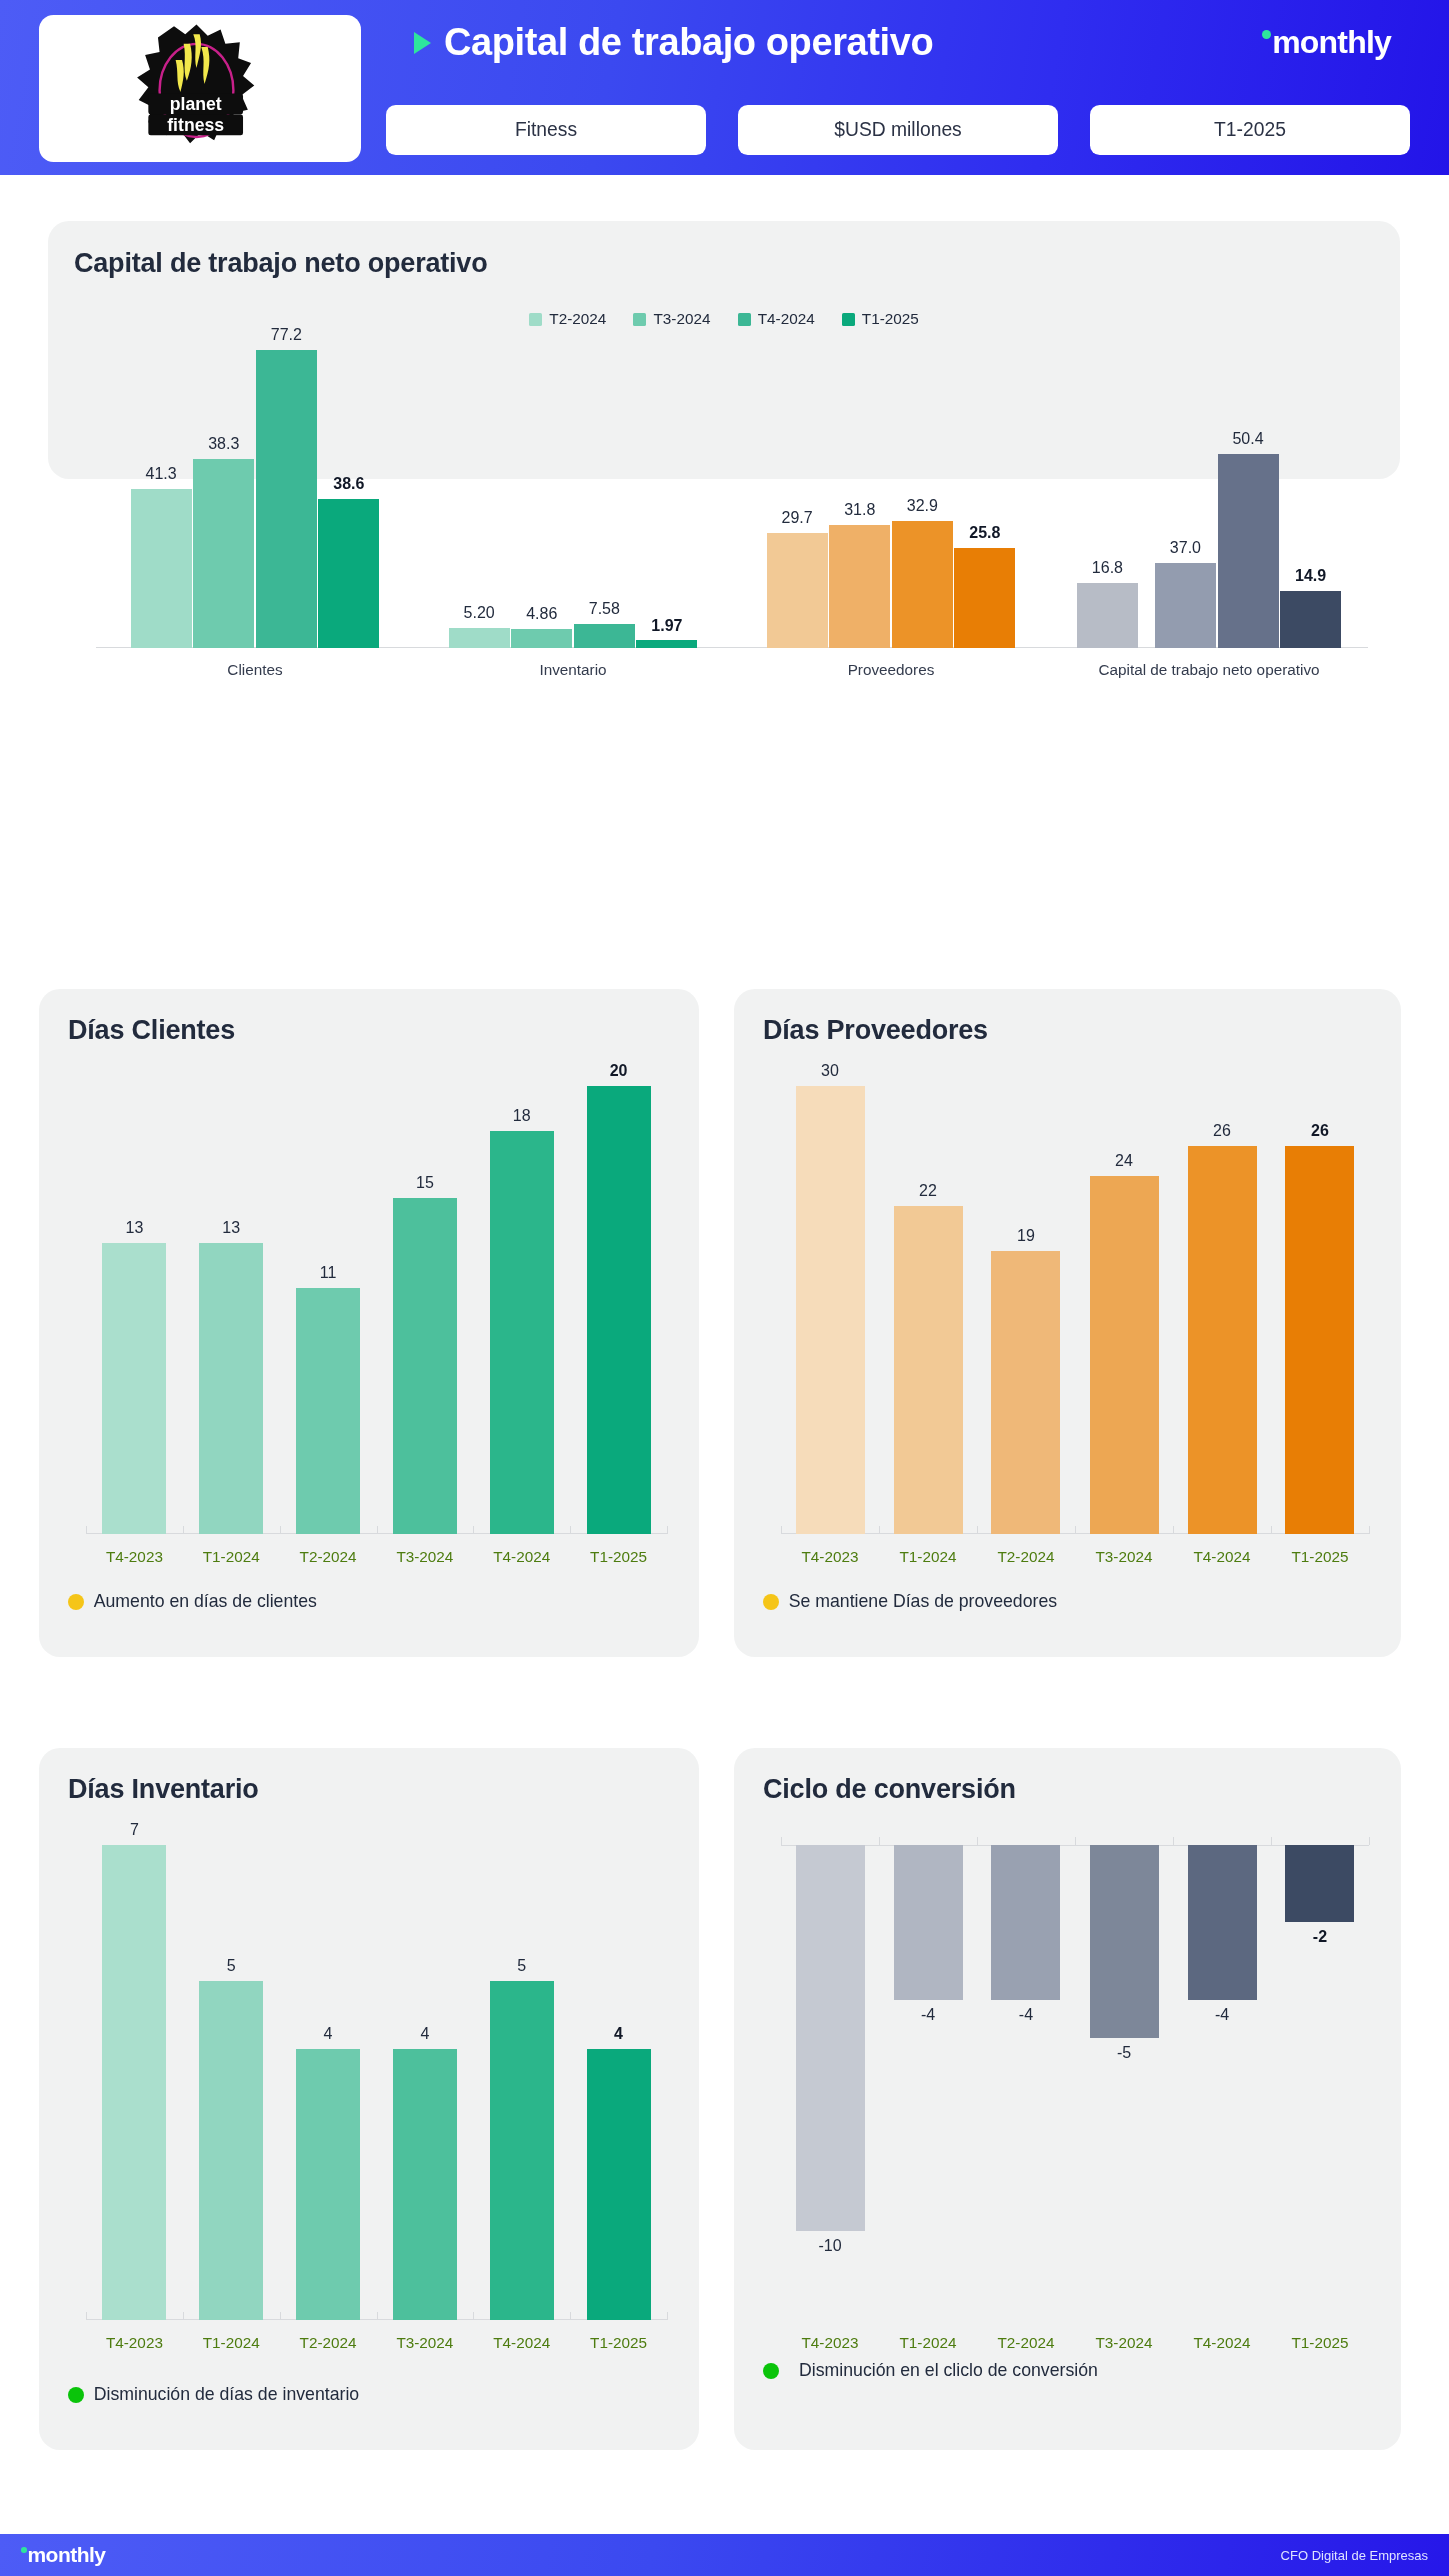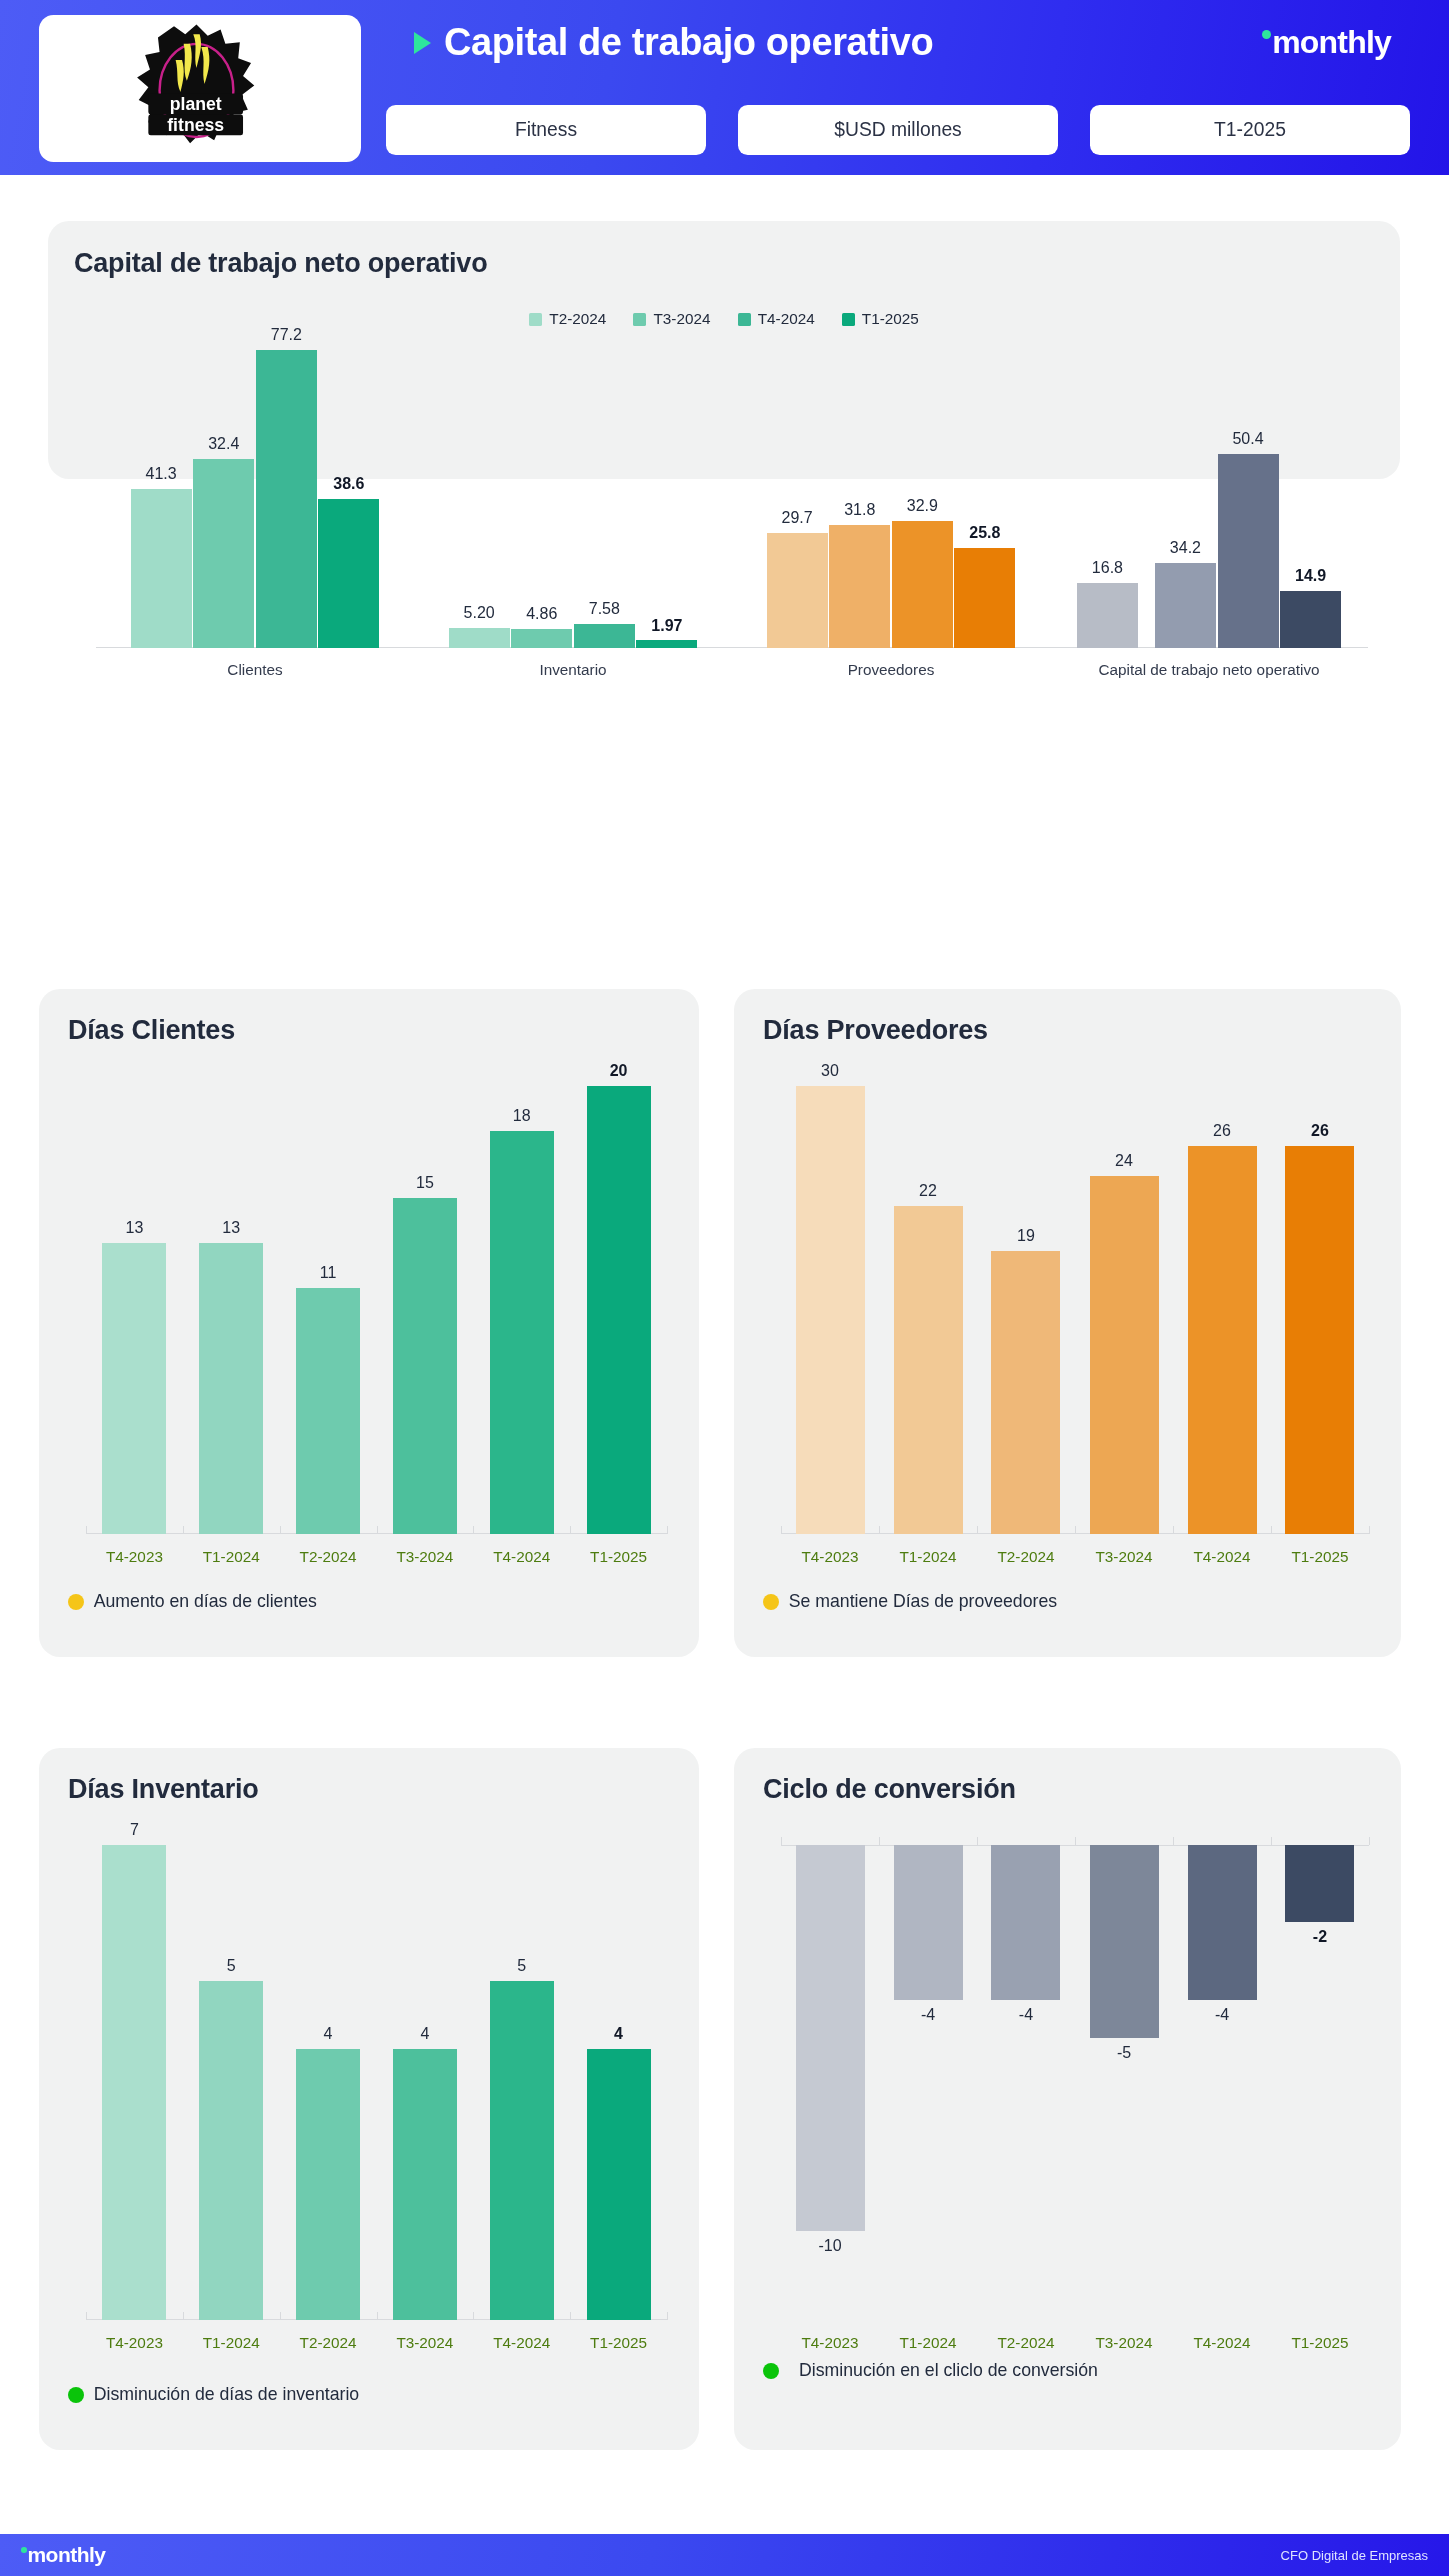--- a/index.html
+++ b/index.html
@@ -225,21 +225,21 @@
     </div>
   <div class="grouped-plot">
     <div class="chart-canvas" id="main-canvas">
       <div class="axis-line"></div>
     <div class="group-wrap" style="left: 0%; width: 25%;">
           <div style="display: flex; align-items: flex-end; height: 100%;">
             <div class="bar" style="width: 61px; margin-right: 1.6px; height: 159px; background: rgb(159, 220, 200);">
               <span class="bar-val">41.3</span>
             </div>
             <div class="bar" style="width: 61px; margin-right: 1.6px; height: 189px; background: rgb(110, 203, 174);">
-              <span class="bar-val">32.4</span>
+              <span class="bar-val">38.3</span>
             </div>
             <div class="bar" style="width: 61px; margin-right: 1.6px; height: 298px; background: rgb(60, 183, 149);">
               <span class="bar-val">77.2</span>
             </div>
             <div class="bar" style="width: 61px; margin-right: 0px; height: 149px; background: rgb(10, 169, 124);">
               <span class="bar-val bold">38.6</span>
             </div>
           </div>
           <span class="cat-label">Clientes</span>
         </div>
@@ -276,21 +276,21 @@
             </div>
           </div>
           <span class="cat-label">Proveedores</span>
         </div>
         <div class="group-wrap" style="left: 75%; width: 25%;">
           <div style="display: flex; align-items: flex-end; height: 100%;">
             <div class="bar" style="width: 61px; margin-right: 17px; height: 65px; background: rgb(183, 188, 198);">
               <span class="bar-val">16.8</span>
             </div>
             <div class="bar" style="width: 61px; margin-right: 1.6px; height: 85px; background: rgb(147, 156, 175);">
-              <span class="bar-val">34.2</span>
+              <span class="bar-val">37.0</span>
             </div>
             <div class="bar" style="width: 61px; margin-right: 1.6px; height: 194px; background: rgb(102, 113, 138);">
               <span class="bar-val">50.4</span>
             </div>
             <div class="bar" style="width: 61px; margin-right: 0px; height: 57px; background: rgb(60, 74, 99);">
               <span class="bar-val bold">14.9</span>
             </div>
           </div>
           <span class="cat-label">Capital de trabajo neto operativo</span>
         </div>

